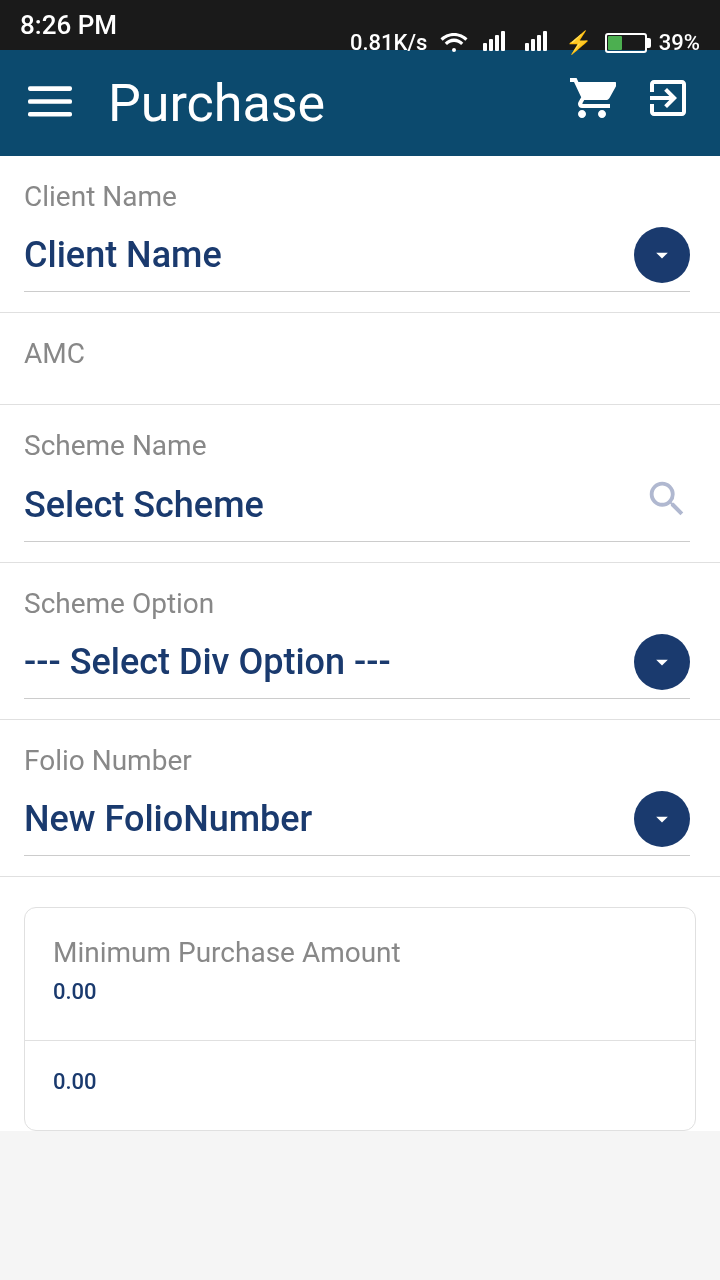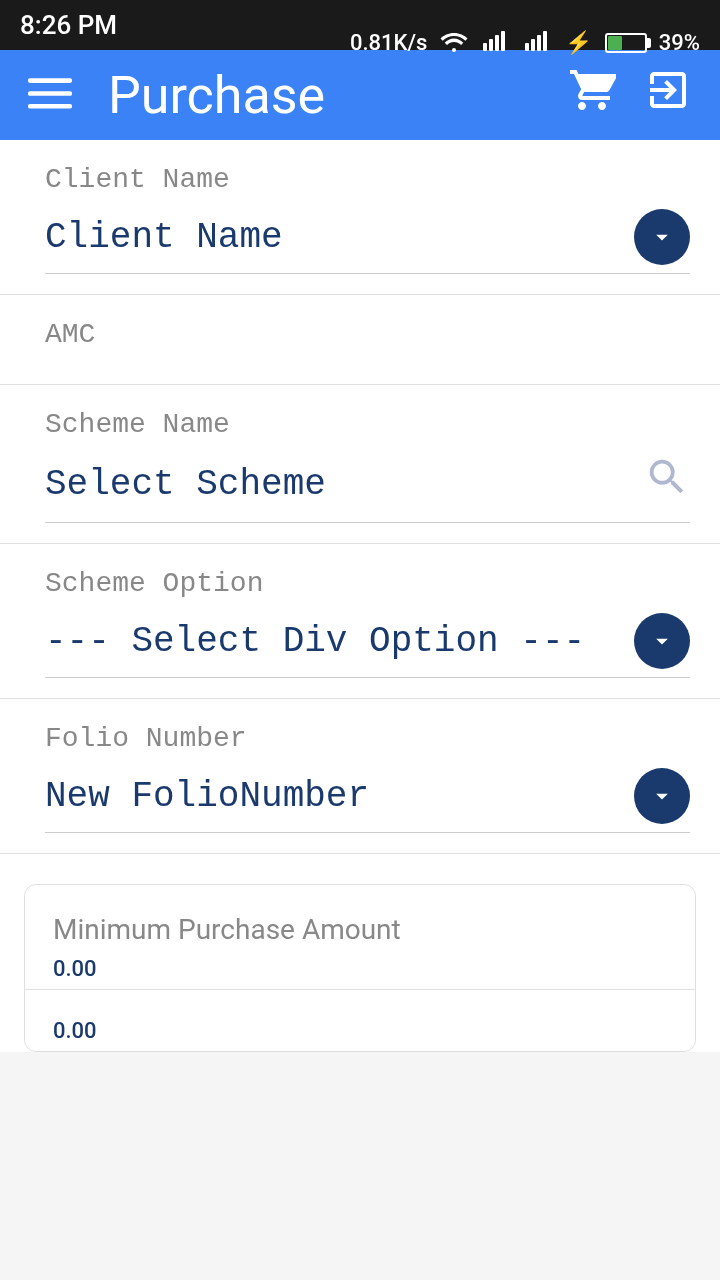--- a/index.html
+++ b/index.html
@@ -58,22 +58,22 @@
       left: 1px;
       top: 1px;
       bottom: 1px;
       width: 37%;
       background: #4caf50;
       border-radius: 1px;
     }
 
     
     .app-header {
-      background: #3b82f6;
-      height: 90px;
+      background: #0c4a6e;
+      height: 106px;
       display: flex;
       align-items: center;
       padding: 16px 28px;
       justify-content: space-between;
     }
 
     .header-left { display: flex; align-items: center; gap: 36px; }
 
     .hamburger-icon svg {
       width: 44px;
@@ -95,23 +95,22 @@
       cursor: pointer;
     }
 
     
     .content {
       background: #fff;
       padding: 0;
     }
 
     .form-section {
-      padding: 24px 30px 20px 45px;
+      padding: 24px 30px 20px 24px;
       border-bottom: 1px solid #e0e0e0;
-      font-family: Liberation Mono, monospace;
     }
 
     .field-label {
       color: #888;
       font-size: 28px;
       margin-bottom: 14px;
     }
 
     .field-row {
       display: flex;
@@ -150,21 +149,21 @@
     
     .info-card {
       margin: 30px 24px;
       border: 1px solid #e0e0e0;
       border-radius: 12px;
       overflow: hidden;
       background: #fff;
     }
 
     .info-card-row {
-      padding: 28px 28px 8px 28px;
+      padding: 28px 28px 36px 28px;
       border-bottom: 1px solid #e0e0e0;
     }
 
     .info-card-row:last-child {
       border-bottom: none;
     }
 
     .info-card-label {
       color: #888;
       font-size: 28px;

